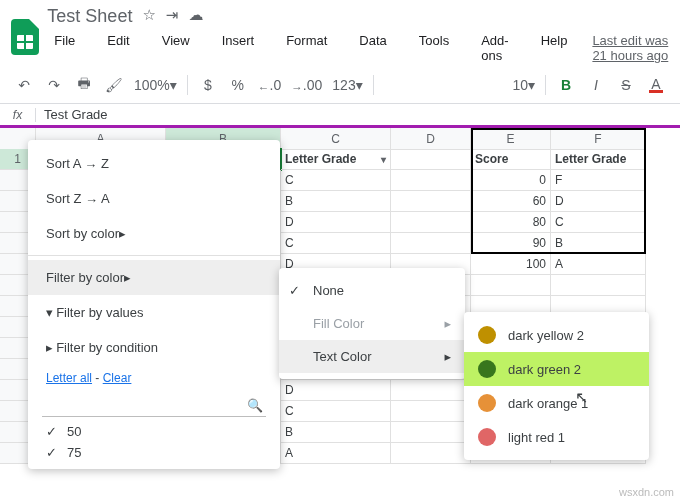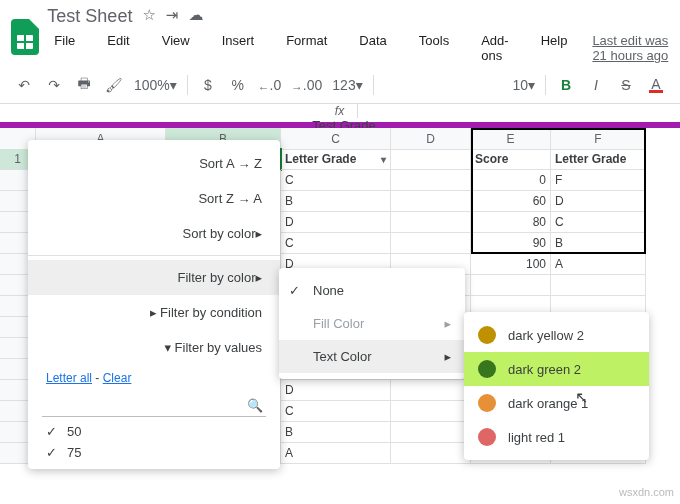--- a/index.html
+++ b/index.html
@@ -20,21 +20,21 @@
 
   
   .toolbar { display: flex; align-items: center; gap: 2px; padding: 4px 10px; border-bottom: 1px solid #dadce0; }
   .tbtn { min-width: 28px; height: 28px; display: inline-flex; align-items: center; justify-content: center; cursor: pointer; color: #5f6368; border-radius: 3px; font-size: 14px; padding: 0 4px; }
   .tsep { width: 1px; height: 20px; background: #dadce0; margin: 0 4px; }
   .tbtn.bold { color: #188038; font-weight: bold; }
   .tbtn.textcolor { position: relative; }
   .underline-red { border-bottom: 3px solid #d93025; line-height: 12px; display:inline-block; padding:0 2px;}
 
   
-  .fxrow { display: flex; align-items: center; border-bottom: 6px solid #a21caf; height: 24px; flex-direction: column; }
+  .fxrow { display: flex; align-items: center; border-bottom: 3px solid #a21caf; height: 24px; }
   .fxlabel { width: 36px; text-align: center; font-style: italic; color: #5f6368; border-right: 1px solid #dadce0; font-size: 12px; }
   .fxval { padding-left: 8px; font-size: 13px; }
 
   
   .grid { position: relative; }
   .row { display: flex; height: 21px; }
   .hcell, .cell, .rownum { border-right: 1px solid #e0e0e0; border-bottom: 1px solid #e0e0e0; display: flex; align-items: center; font-size: 12px; }
   .rownum { width: 36px; justify-content: center; background: #f8f9fa; color: #5f6368; }
   .hcell { background: #f8f9fa; color: #5f6368; justify-content: center; height: 22px; }
   .colA { width: 130px; }
@@ -49,21 +49,21 @@
   .filter-icon { color:#5f6368; font-size:10px;}
   .cell.sel { background: #e6f4ea; }
   .cell.active { outline: 2px solid #188038; outline-offset: -1px; }
   .rownum.sel { background: #cde8d8; }
 
   
   .lookup { position: absolute; left: 471px; top: 0px; width: 175px; height: 126px; border: 2px solid #000; pointer-events: none; }
 
   
   .popup1 { position: absolute; left: 28px; top: 140px; width: 252px; background: #fff; box-shadow: 0 2px 10px rgba(0,0,0,.25); border-radius: 4px; padding: 6px 0; z-index: 10; }
-  .popup1 .mitem { padding: 10px 18px; font-size: 13px; cursor: pointer; display:flex; justify-content:flex-end; align-items:center;}
+  .popup1 .mitem { padding: 10px 18px; font-size: 13px; cursor: pointer; display:flex; justify-content:flex-start; align-items:center;}
   .popup1 .mitem.sel { background: #eeeeee; }
   .popup1 .sep { height: 1px; background: #e0e0e0; margin: 4px 0; }
   .popup1 .links { padding: 6px 18px; font-size: 12px; }
   .popup1 .links a { color: #1a73e8; text-decoration: underline; cursor: pointer; }
   .popup1 .searchbox { margin: 4px 14px; border-bottom: 1px solid #bdbdbd; display:flex; justify-content:space-between; align-items:center; padding:3px 2px;}
   .popup1 .valrow { padding: 3px 18px; font-size: 13px; display:flex; align-items:center; gap:10px;}
 
   
   .popup2 { position: absolute; left: 279px; top: 268px; width: 186px; background: #fff; box-shadow: 0 2px 10px rgba(0,0,0,.25); border-radius: 4px; padding: 6px 0; z-index: 11; }
   .popup2 .mitem { padding: 9px 14px 9px 34px; font-size: 13px; cursor: pointer; display:flex; justify-content:space-between; align-items:center; position:relative;}
@@ -323,24 +323,24 @@
   <div class="mitem">
       <span>Sort by color</span>
       <span>▸</span>
     </div>
   <div class="sep"></div>
   <div class="mitem sel">
       <span>Filter by color</span>
       <span>▸</span>
     </div>
   <div class="mitem">
+      <span>▾ <span>Filter by values</span></span>
+    </div>
+  <div class="mitem">
       <span>▸ <span>Filter by condition</span></span>
-    </div>
-  <div class="mitem">
-      <span>▾ <span>Filter by values</span></span>
     </div>
   <div class="links">
     <a>Letter all</a> - <a>Clear</a>
   </div>
   <div class="searchbox">
       <span></span>
       <span>🔍</span>
     </div>
   <div class="valrow">
       <span>✓</span>

